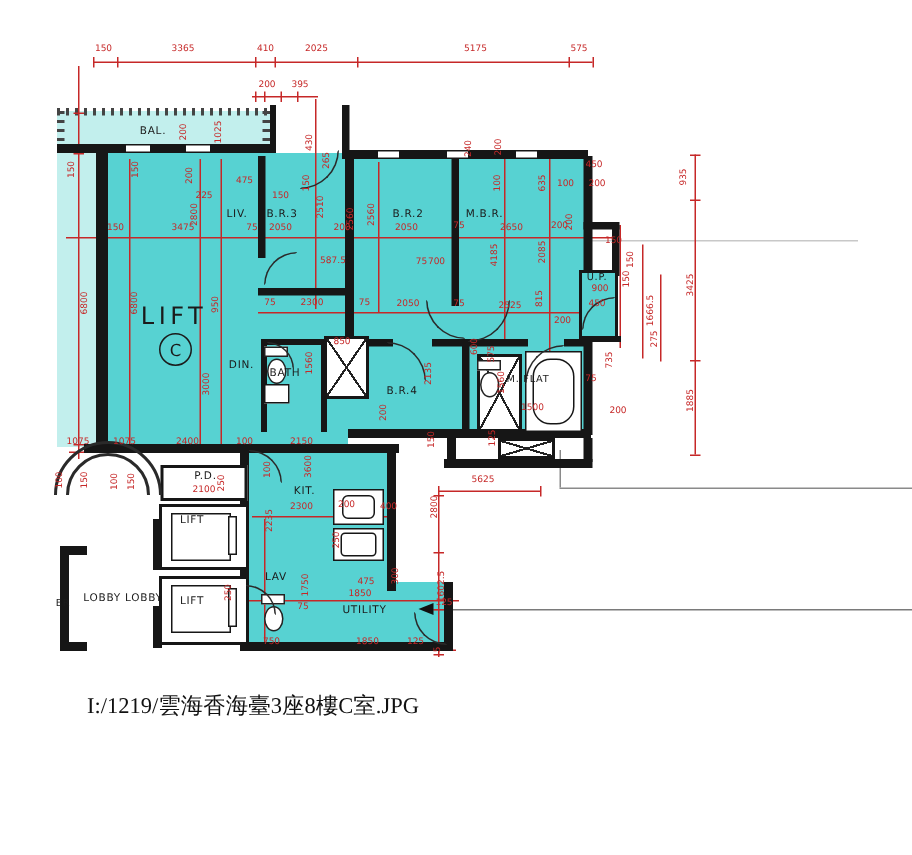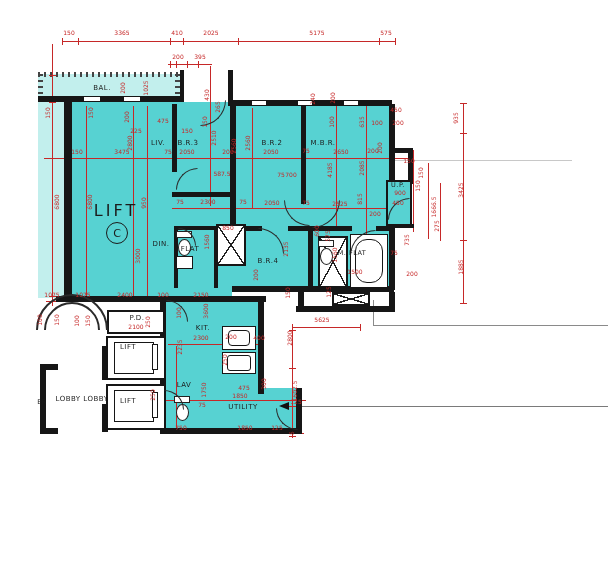--- a/index.html
+++ b/index.html
@@ -300,28 +300,29 @@
       <div class="dim" style="left: 277px; top: 428px;">125</div>
       <div class="dim rot" style="left: 295px; top: 391px;">1602.5</div>
       <div class="dim rot" style="left: 292px; top: 433px;">5</div>
       <div class="lbl" style="left: 102px; top: 88px; font-size: 7px; letter-spacing: 0.5px;">BAL.</div>
       <div class="lbl" style="left: 158px; top: 143px; font-size: 7px; letter-spacing: 0.5px;">LIV.</div>
       <div class="lbl" style="left: 188px; top: 143px; font-size: 7px; letter-spacing: 0.5px;">B.R.3</div>
       <div class="lbl" style="left: 272px; top: 143px; font-size: 7px; letter-spacing: 0.5px;">B.R.2</div>
       <div class="lbl" style="left: 323px; top: 143px; font-size: 7px; letter-spacing: 0.5px;">M.B.R.</div>
       <div class="lbl" style="left: 116px; top: 211px; font-size: 16px; letter-spacing: 3px;">LIFT</div>
       <div class="lbl" style="left: 161px; top: 244px; font-size: 7px; letter-spacing: 0.5px;">DIN.</div>
-      <div class="lbl" style="left: 190px; top: 249px; font-size: 7px; letter-spacing: 0.5px;">FLAT</div>
+      <div class="lbl" style="left: 190px; top: 249px; font-size: 7px; letter-spacing: 0.5px;">BATH</div>
       <div class="lbl" style="left: 268px; top: 261px; font-size: 7px; letter-spacing: 0.5px;">B.R.4</div>
       <div class="lbl" style="left: 352px; top: 253px; font-size: 6.5px; letter-spacing: 0.5px;">M. FLAT</div>
       <div class="lbl" style="left: 398px; top: 185px; font-size: 6.5px; letter-spacing: 0.5px;">U.P.</div>
       <div class="lbl" style="left: 137px; top: 318px; font-size: 7px; letter-spacing: 0.5px;">P.D.</div>
       <div class="lbl" style="left: 203px; top: 328px; font-size: 7px; letter-spacing: 0.5px;">KIT.</div>
       <div class="lbl" style="left: 184px; top: 385px; font-size: 7px; letter-spacing: 0.5px;">LAV</div>
       <div class="lbl" style="left: 243px; top: 407px; font-size: 7px; letter-spacing: 0.5px;">UTILITY</div>
       <div class="lbl" style="left: 128px; top: 347px; font-size: 7px; letter-spacing: 0.5px;">LIFT</div>
       <div class="lbl" style="left: 128px; top: 401px; font-size: 7px; letter-spacing: 0.5px;">LIFT</div>
       <div class="lbl" style="left: 82px; top: 399px; font-size: 7px; letter-spacing: 0.5px;">LOBBY LOBBY</div>
       <div class="lbl" style="left: 42px; top: 402px; font-size: 6.5px; letter-spacing: 0.5px;">ER</div>
       <div class="flatc" style="left: 117px; top: 233px;">C</div>
       <div class="arrowL" style="left: 279px; top: 402px;"></div>
     </div>
+  <div id="caption" style="left:58px;top:461px;">I:/1219/雲海香海臺3座8樓C室.JPG</div>
 </div>
 
 </body></html>

